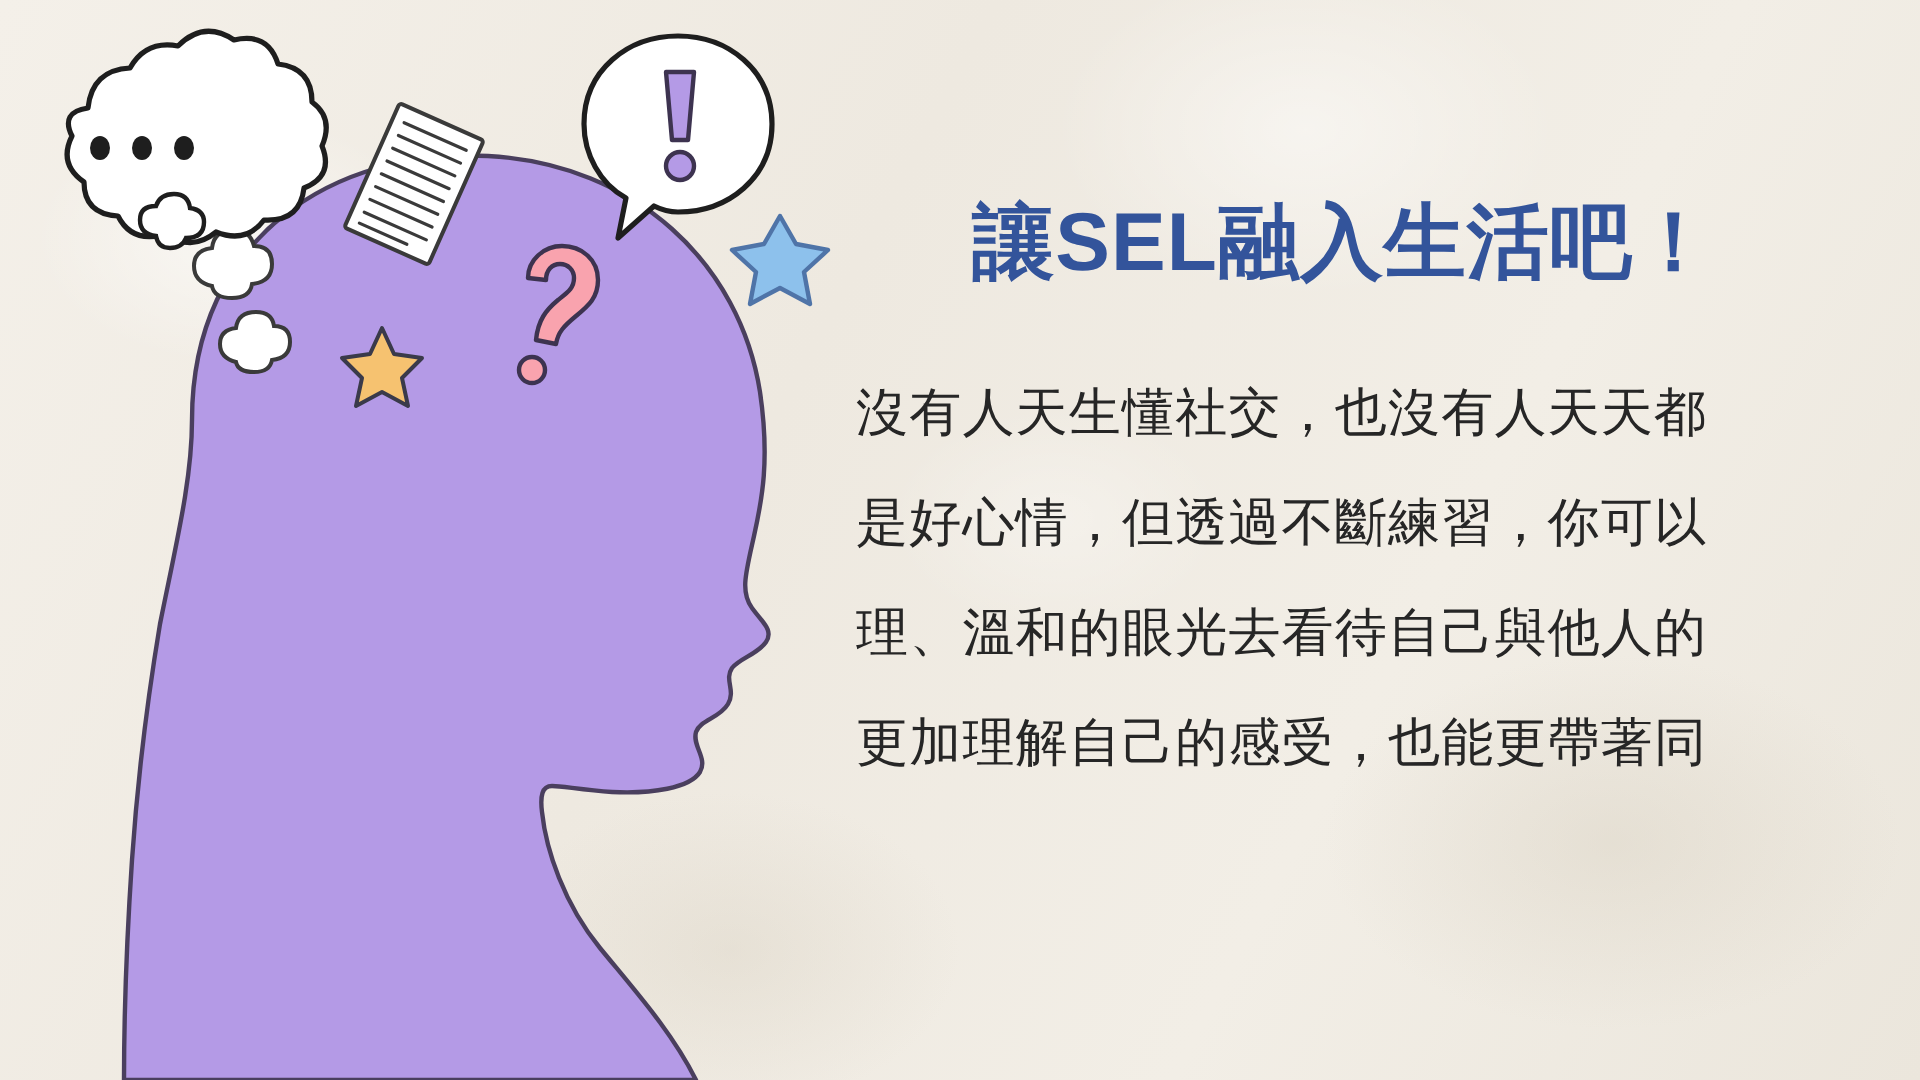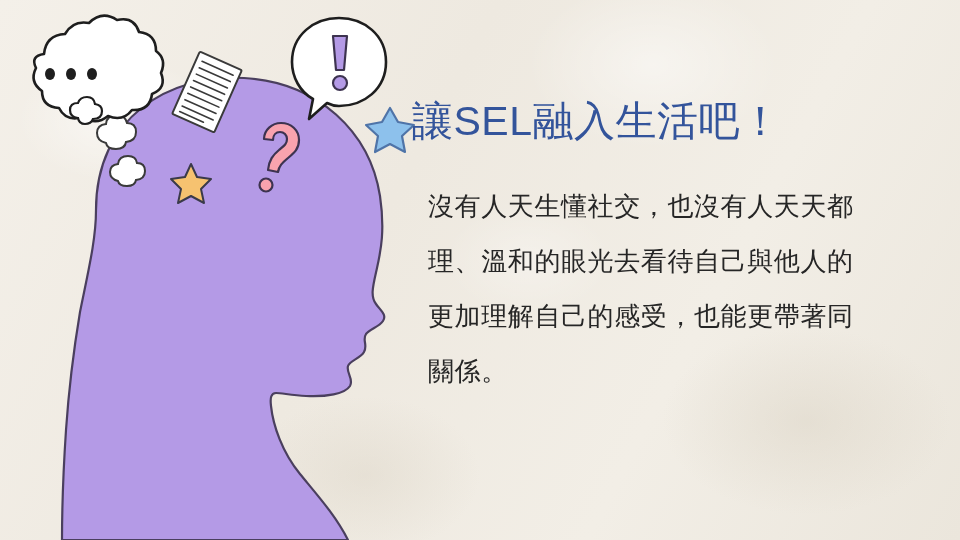--- a/index.html
+++ b/index.html
@@ -38,22 +38,23 @@
   }
   #text-panel {
     position: absolute;
     left: 412px;
     top: 98px;
     width: 520px;
   }
   #headline {
     color: #33549b;
     font-size: 41px;
-    font-weight: normal;
+    font-weight: bold;
     letter-spacing: 0.5px;
+    text-align: center;
     line-height: 1.15;
     margin: 0 0 34px 0;
     white-space: nowrap;
   }
   .body-line {
     color: #262626;
     font-size: 26px;
     line-height: 55px;
     letter-spacing: 0.6px;
     white-space: nowrap;
@@ -174,19 +175,19 @@
     <g>
       <path d="M 390 108 L 398 122 L 414 125 L 402 136 L 405 152 L 390 144 L 375 152 L 378 136 L 366 125 L 382 122 Z" fill="#8dc1ec" stroke="#4f74a8" stroke-width="2.2" stroke-linejoin="round"></path>
     </g>
 
   </svg>
 
   <div id="text-panel">
     <h1 id="headline">讓SEL融入生活吧！</h1>
     <div>
       <div class="body-line">沒有人天生懂社交，也沒有人天天都</div>
+      <div class="body-line">是好心情，但透過不斷練習，你可以</div>
       <div class="body-line">理、溫和的眼光去看待自己與他人的</div>
       <div class="body-line">更加理解自己的感受，也能更帶著同</div>
-      <div class="body-line">關係。</div>
     </div>
   </div>
 
 </div>
 
 </body></html>

